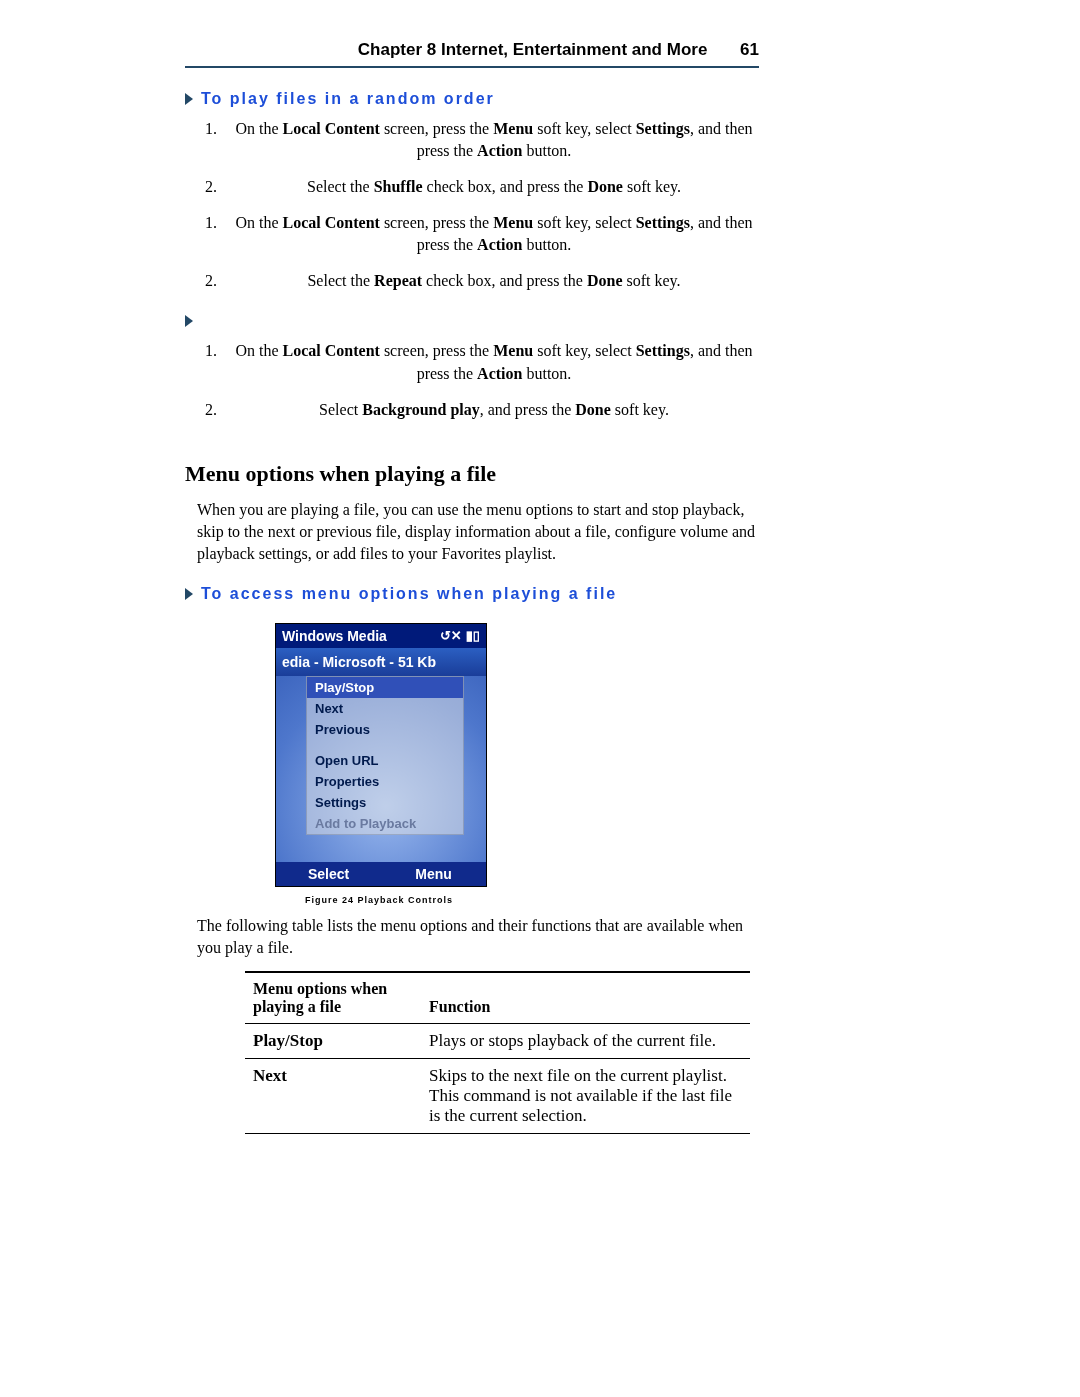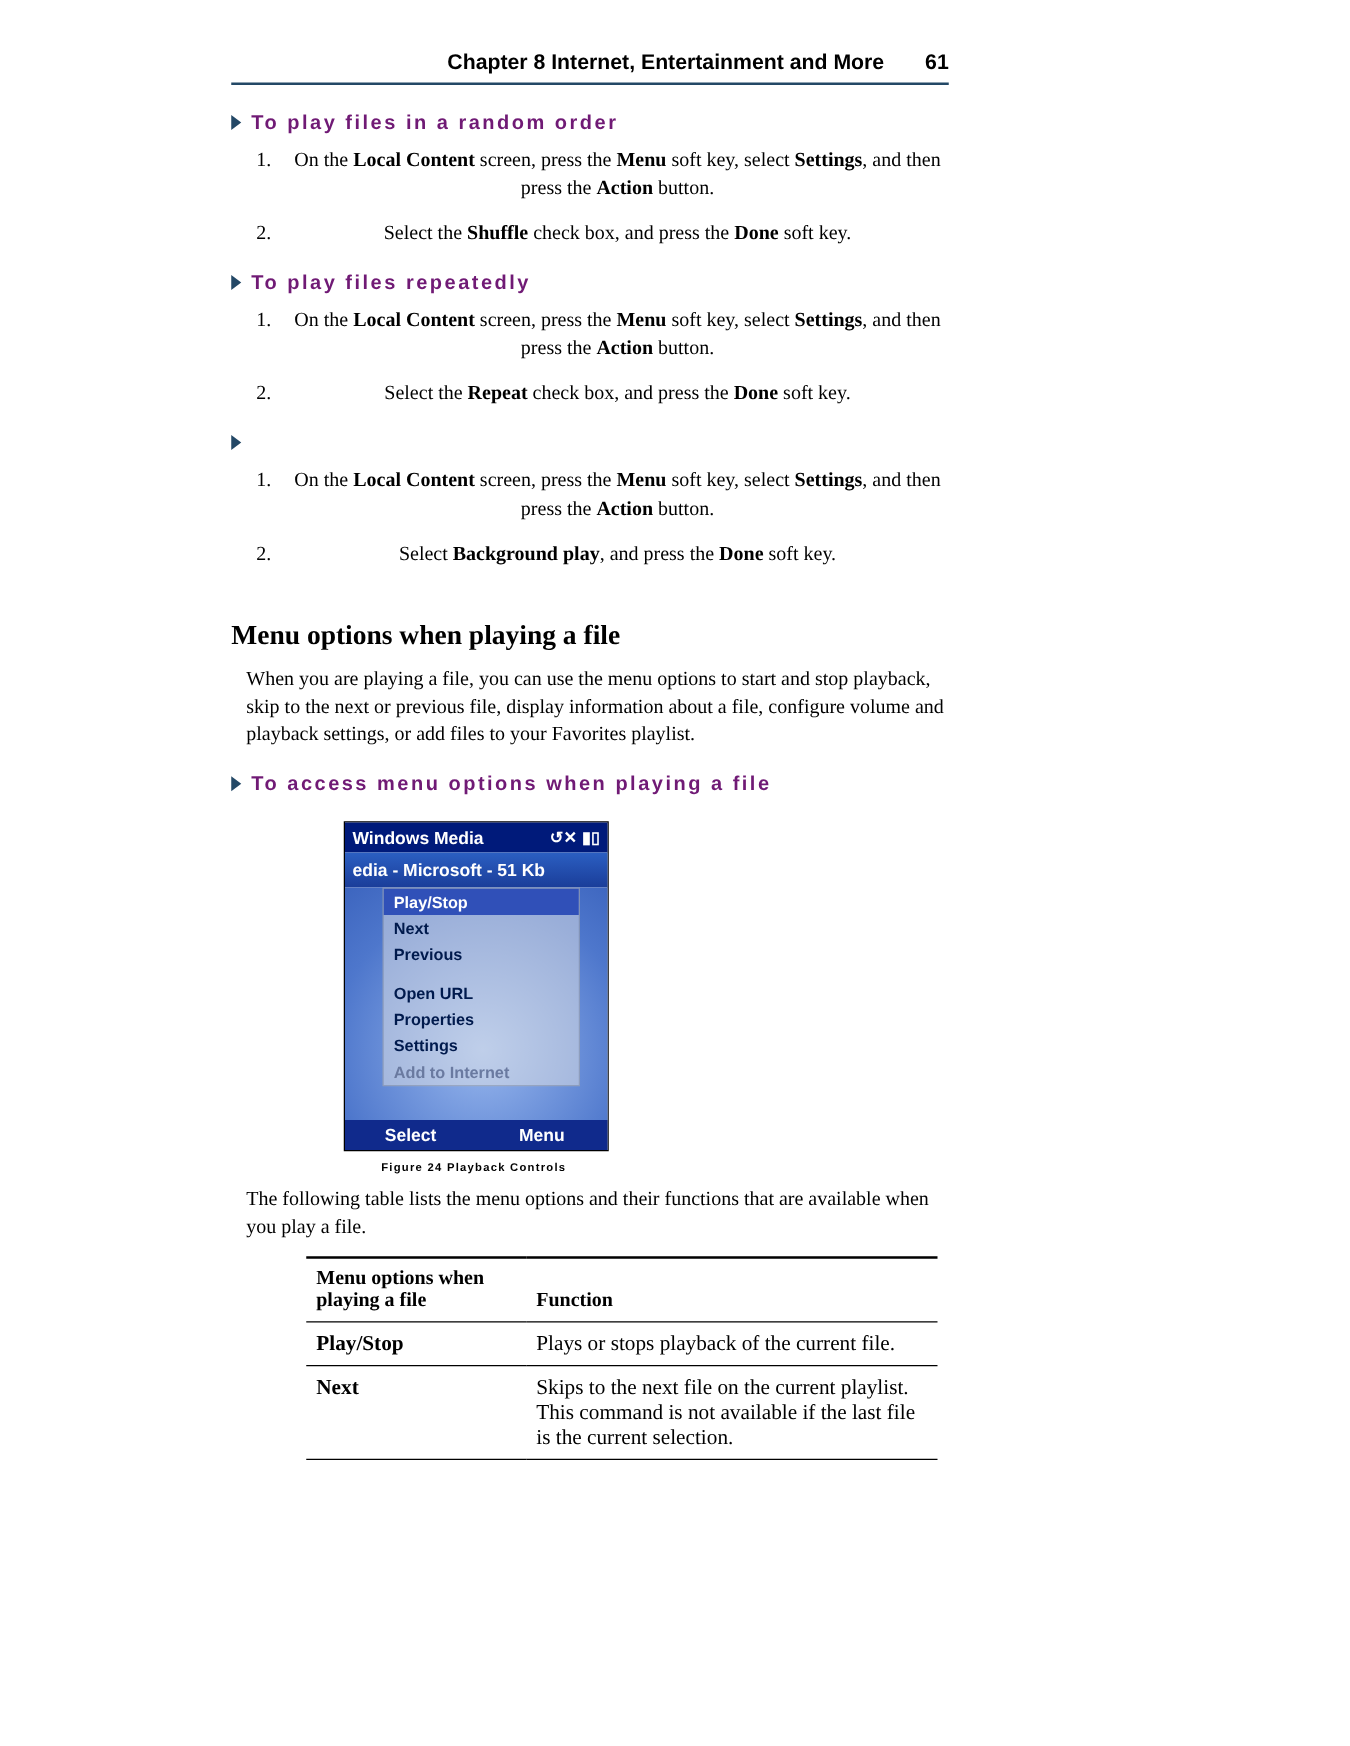--- a/index.html
+++ b/index.html
@@ -25,21 +25,21 @@
     padding-bottom: 6px;
   }
   .hdr .pgno { margin-left: 28px; }
   .rule {
     border-bottom: 2px solid #234866;
     margin: 0 0 22px 0;
   }
   .subhead {
     font-family: Verdana, Arial, Helvetica, sans-serif;
     font-weight: bold;
-    color: #701a75;
+    color: #1d4ed8;
     font-size: 16px;
     letter-spacing: 2px;
     margin: 20px 0 10px 0;
   }
   .subhead .tri {
     display: inline-block;
     width: 0; height: 0;
     border-top: 6px solid transparent;
     border-bottom: 6px solid transparent;
     border-left: 8px solid #234866;
@@ -202,23 +202,20 @@
   </div>
   <ol class="steps">
     <li>
       <span>On the </span><b>Local Content</b><span> screen, press the </span><b>Menu</b><span> soft key, select </span><b>Settings</b><span>, and then press the </span><b>Action</b><span> button.</span>
     </li>
     <li>
       <span>Select the </span><b>Shuffle</b><span> check box, and press the </span><b>Done</b><span> soft key.</span>
     </li>
   </ol>
 
-  <div class="subhead">
-    <span class="tri"></span><span>To play files repeatedly</span>
-  </div>
   <ol class="steps">
     <li>
       <span>On the </span><b>Local Content</b><span> screen, press the </span><b>Menu</b><span> soft key, select </span><b>Settings</b><span>, and then press the </span><b>Action</b><span> button.</span>
     </li>
     <li>
       <span>Select the </span><b>Repeat</b><span> check box, and press the </span><b>Done</b><span> soft key.</span>
     </li>
   </ol>
 
   <div class="subhead">
@@ -252,21 +249,21 @@
       <div class="ph-sub">edia - Microsoft - 51 Kb</div>
       <div class="ph-body">
         <div class="menu-panel">
           <div class="menu-item sel">Play/Stop</div>
           <div class="menu-item">Next</div>
           <div class="menu-item">Previous</div>
           <div class="menu-sep"></div>
           <div class="menu-item">Open URL</div>
           <div class="menu-item">Properties</div>
           <div class="menu-item">Settings</div>
-          <div class="menu-item dis">Add to Internet</div>
+          <div class="menu-item dis">Add to Playback</div>
         </div>
       </div>
       <div class="ph-soft">
         <span>Select</span>
         <span>Menu</span>
       </div>
     </div>
   </div>
   <div class="figcap">Figure 24 Playback Controls</div>
 

